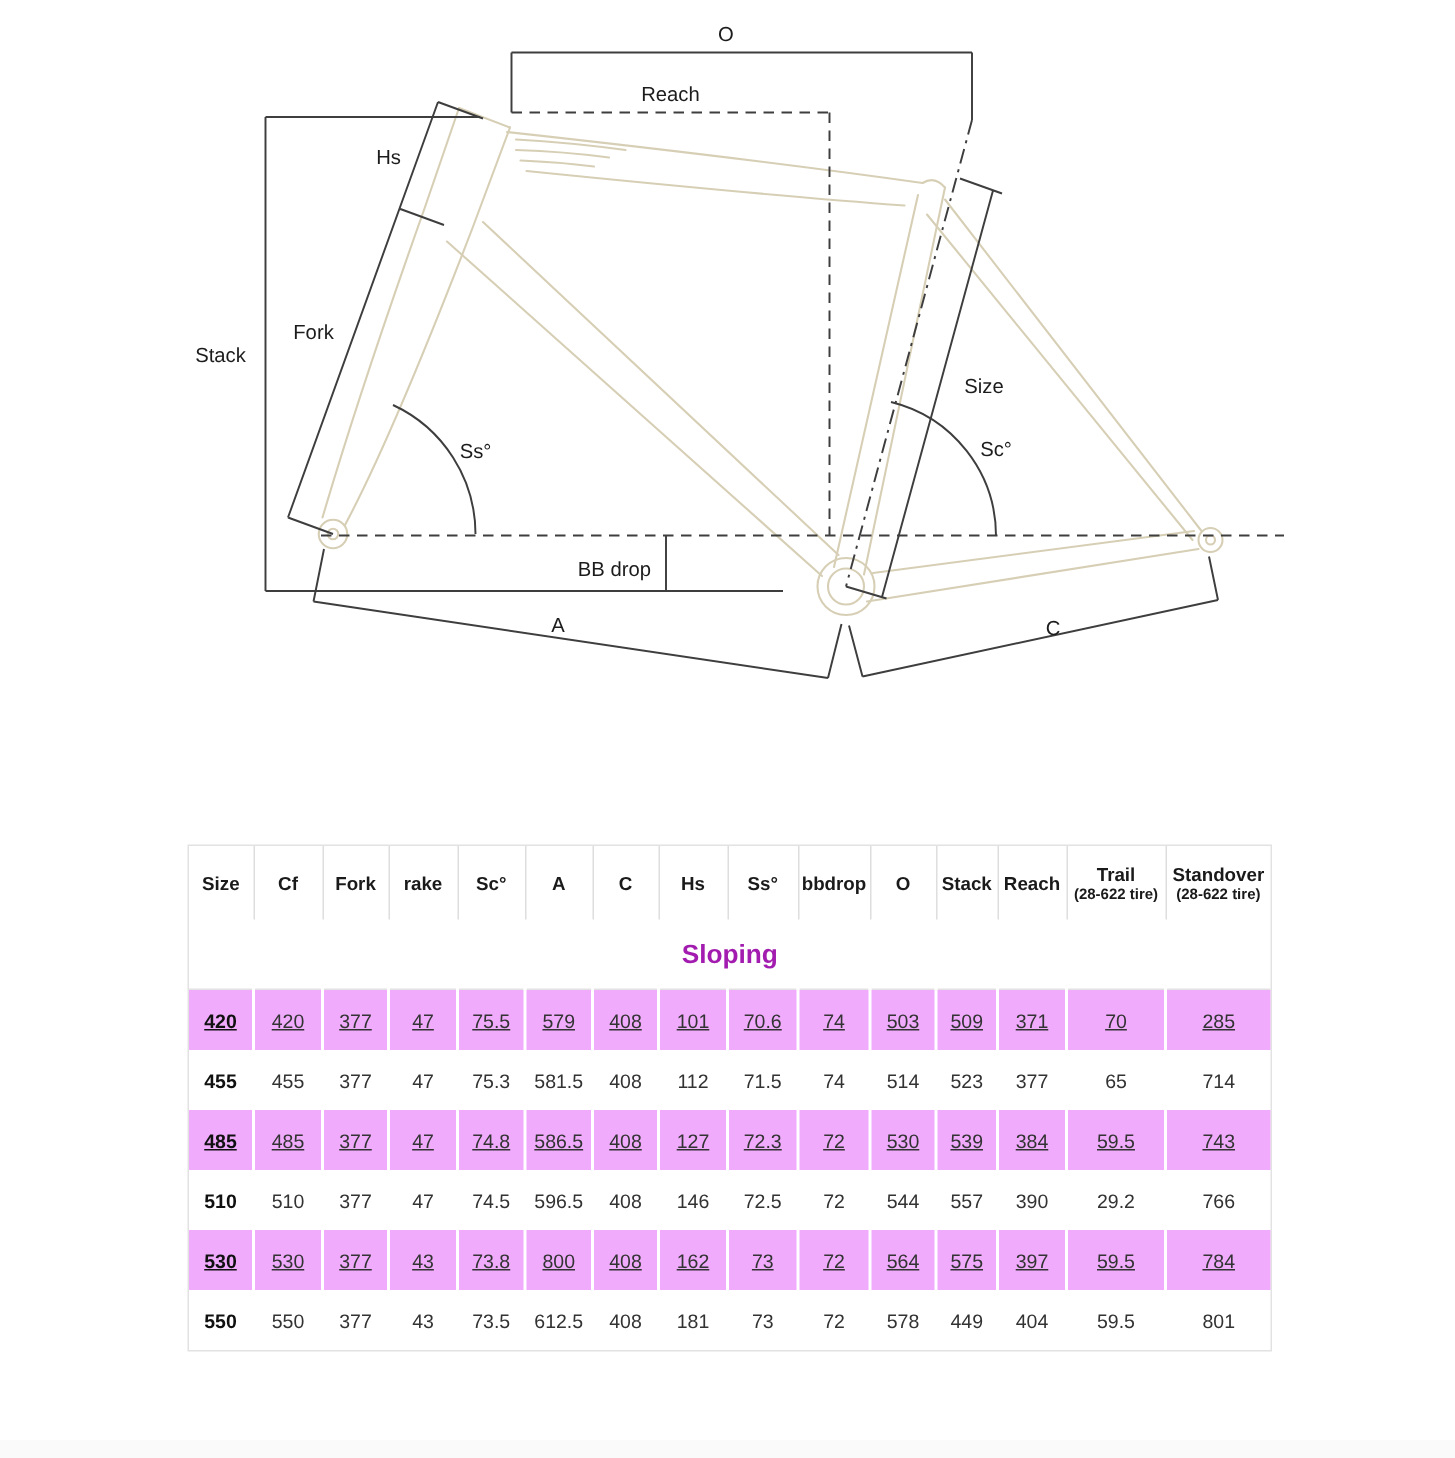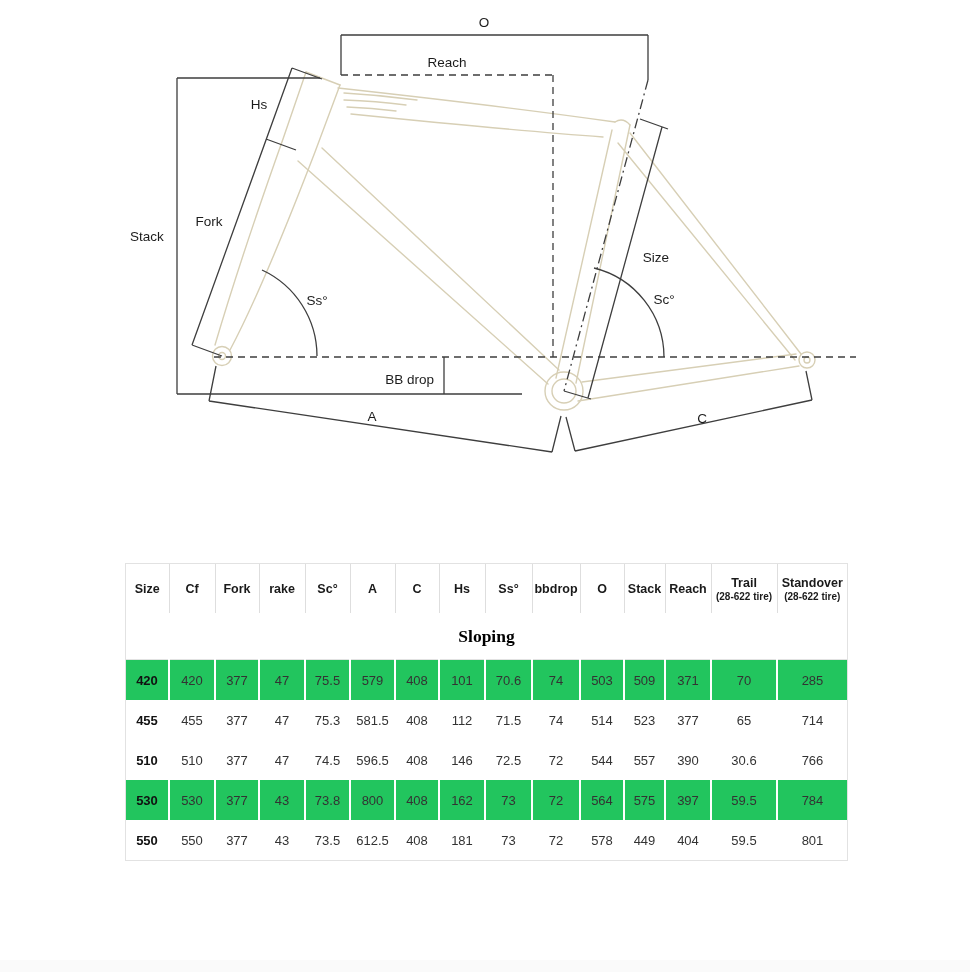--- a/index.html
+++ b/index.html
@@ -15,34 +15,34 @@
   .frame{stroke:#d7cfb5;stroke-width:1.4;fill:none;stroke-linecap:round;stroke-linejoin:round;}
   .lbl{font-family:"Liberation Sans",sans-serif;font-size:13.5px;fill:#1c1c1c;}
   
   #geo-table-wrap{
     position:absolute;left:125px;top:563px;width:721px;
     border:1px solid #e2e2e2;background:#fff;
   }
   table{border-collapse:collapse;table-layout:fixed;width:100%;}
   .title-row td{
     height:44px;text-align:center;font-weight:bold;font-size:17.5px;
-    border-bottom:1px solid #e2e2e2;color:#000000;font-family:Liberation Serif, serif;
+    border-bottom:1px solid #e2e2e2;color:#a21caf;
   }
   thead th{
     height:49px;font-size:12.5px;font-weight:bold;text-align:center;
     border-right:1px solid #dedede;color:#1a1a1a;padding:0 1px;vertical-align:middle;
   }
   thead th:last-child{border-right:none;}
   thead th .sub{font-size:10px;font-weight:bold;display:block;margin-top:1px;}
   tbody td{
     height:38px;text-align:center;font-size:13px;color:#333;
     border-right:2px solid #ffffff;
   }
   tbody td:last-child{border-right:none;}
-  tbody tr.shaded td{background:#22c55e;}
+  tbody tr.shaded td{background:#f0abfc;text-decoration:underline;}
   tbody td.size-col{font-weight:bold;color:#111;}
   
   #bottom-strip{
     position:absolute;left:0;bottom:0;width:100%;height:12px;background:#fafafa;
   }
 </style>
 </head>
 <body>
 
 <svg id="diagram" width="970" height="555" viewBox="0 0 970 555" aria-hidden="true">
@@ -200,35 +200,52 @@
           <td>408</td>
           <td>112</td>
           <td>71.5</td>
           <td>74</td>
           <td>514</td>
           <td>523</td>
           <td>377</td>
           <td>65</td>
           <td>714</td>
         </tr>
+        <tr class="shaded">
+          <td class="size-col">485</td>
+          <td>485</td>
+          <td>377</td>
+          <td>47</td>
+          <td>74.8</td>
+          <td>586.5</td>
+          <td>408</td>
+          <td>127</td>
+          <td>72.3</td>
+          <td>72</td>
+          <td>530</td>
+          <td>539</td>
+          <td>384</td>
+          <td>59.5</td>
+          <td>743</td>
+        </tr>
         <tr>
           <td class="size-col">510</td>
           <td>510</td>
           <td>377</td>
           <td>47</td>
           <td>74.5</td>
           <td>596.5</td>
           <td>408</td>
           <td>146</td>
           <td>72.5</td>
           <td>72</td>
           <td>544</td>
           <td>557</td>
           <td>390</td>
-          <td>30.6</td>
+          <td>29.2</td>
           <td>766</td>
         </tr>
         <tr class="shaded">
           <td class="size-col">530</td>
           <td>530</td>
           <td>377</td>
           <td>43</td>
           <td>73.8</td>
           <td>800</td>
           <td>408</td>

